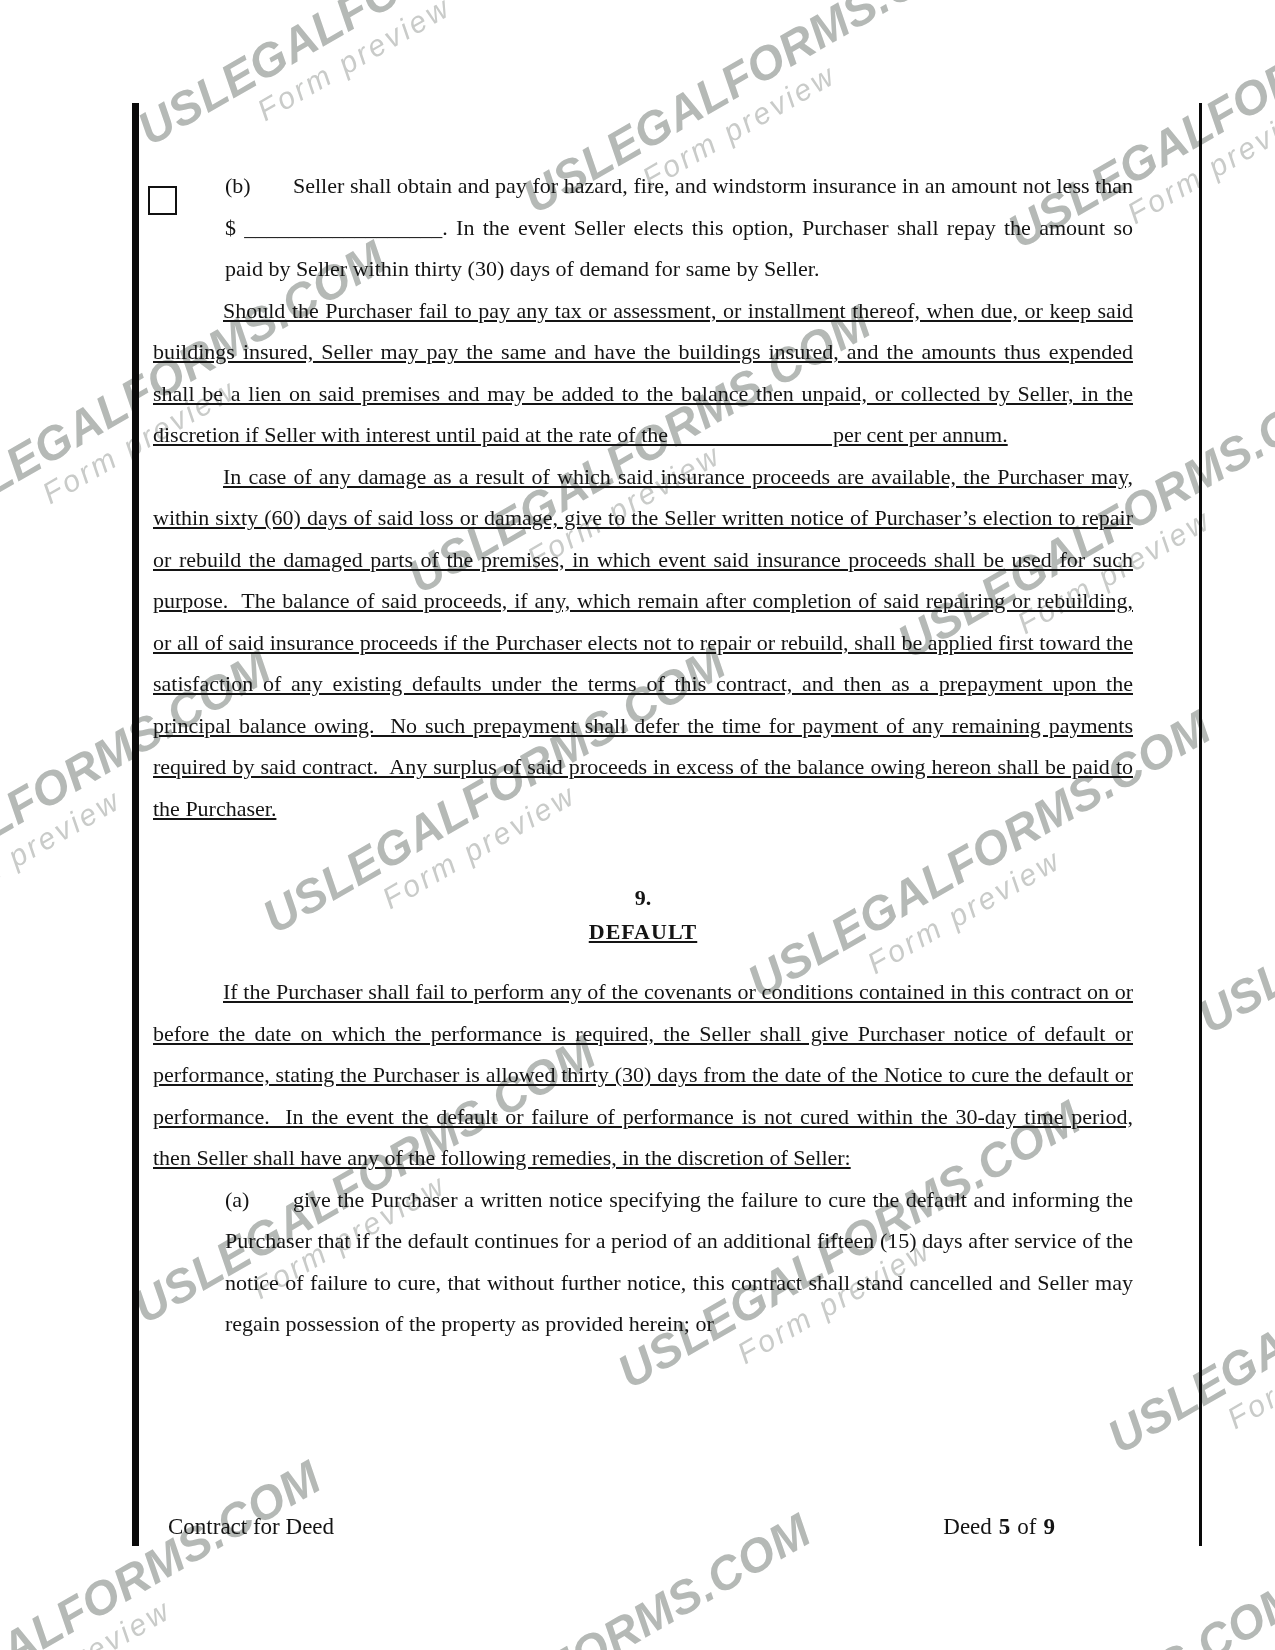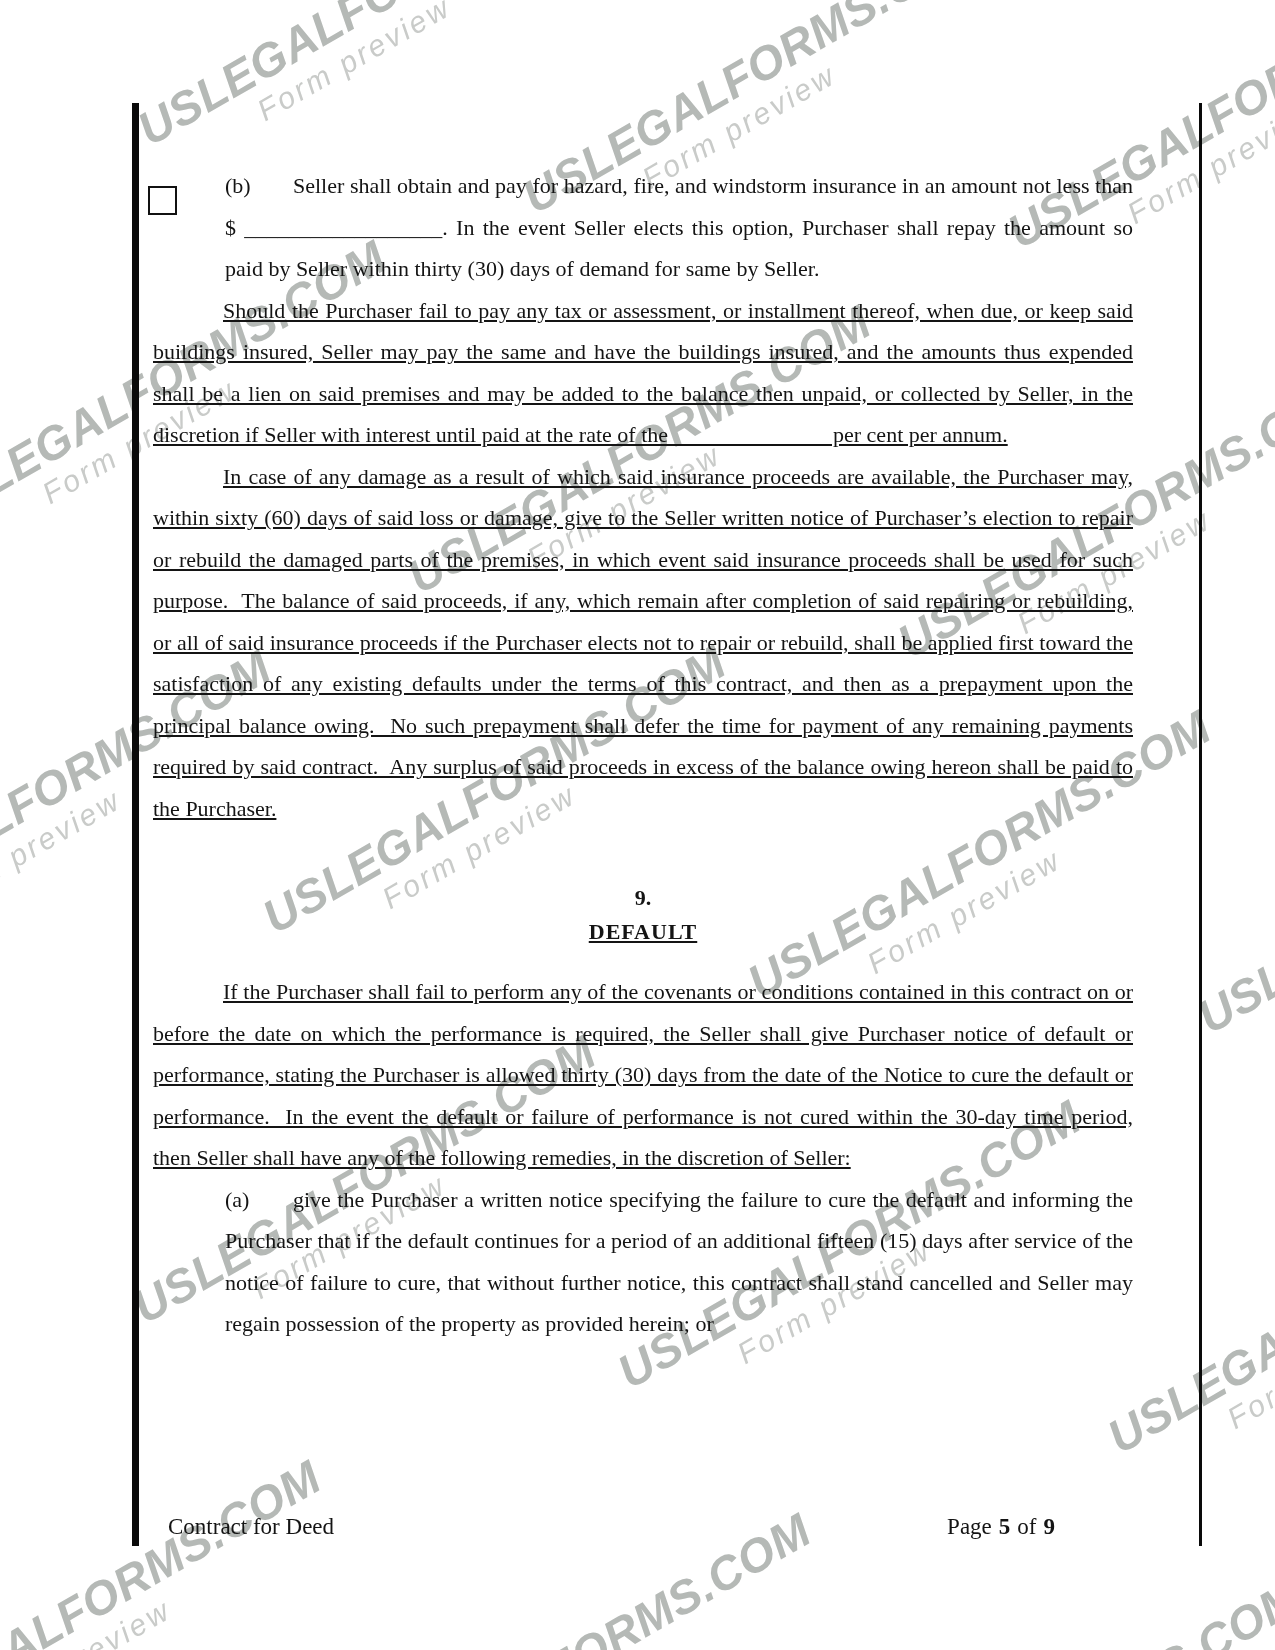--- a/index.html
+++ b/index.html
@@ -155,20 +155,20 @@
         <div class="heading-num">9.</div>
         <div class="heading-title">DEFAULT</div>
       </div>
       <p class="para">If the Purchaser shall fail to perform any of the covenants or conditions contained in this contract on or before the date on which the performance is required, the Seller shall give Purchaser notice of default or performance, stating the Purchaser is allowed thirty (30) days from the date of the Notice to cure the default or performance.&nbsp; In the event the default or failure of performance is not cured within the 30-day time period, then Seller shall have any of the following remedies, in the discretion of Seller:</p>
       <div class="item"><span class="item-label">(a)</span><span>give the Purchaser a written notice specifying the failure to cure the default and informing the Purchaser that if the default continues for a period of an additional fifteen (15) days after service of the notice of failure to cure, that without further notice, this contract shall stand cancelled and Seller may regain possession of the property as provided herein; or</span></div>
     </div>
 
   <div id="footer">
     <span class="f-left">Contract for Deed</span>
     <span class="f-right">
-      <span>Page</span>
+      <span>Deed</span>
       <span class="f-bold">5</span>
       <span>of</span>
       <span class="f-bold">9</span>
     </span>
   </div>
 
 </div>
 
 </body></html>

